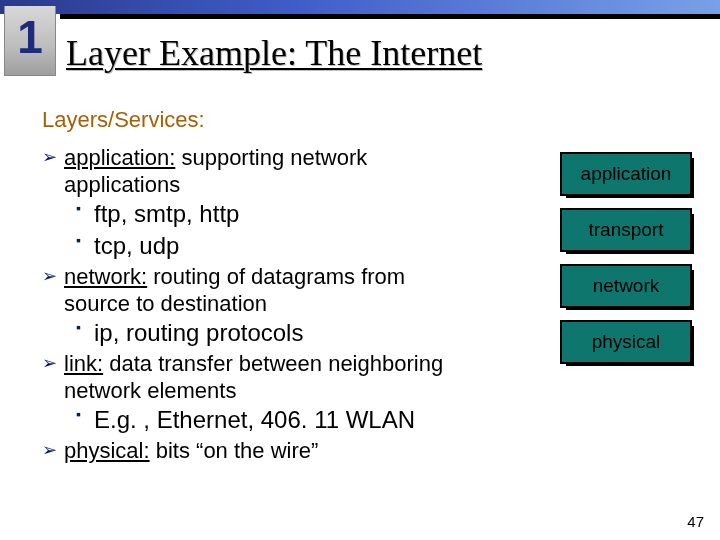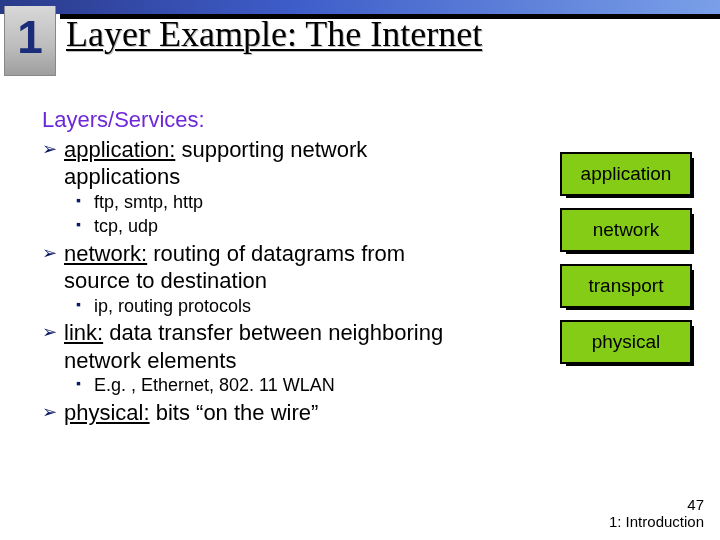--- a/index.html
+++ b/index.html
@@ -35,80 +35,80 @@
     border-bottom: 1px solid #888;
     color: #1a2c7a;
     font-size: 46px;
     font-weight: bold;
     text-align: center;
     line-height: 62px;
     z-index: 2;
   }
   .title {
     position: absolute;
-    left: 66px; top: 16px;
+    left: 66px; top: 35px;
     width: 630px;
     font-family: "Times New Roman", serif;
     font-size: 36px;
     line-height: 1.05;
     color: #000;
     text-shadow: 1px 1px 0 rgba(0,0,0,0.25);
     text-decoration: underline;
     text-decoration-thickness: 2px;
     text-underline-offset: 3px;
   }
   .content {
     position: absolute;
     left: 42px; top: 106px;
     width: 640px;
     font-size: 20px;
     line-height: 1.25;
   }
   .heading {
     font-family: Arial, sans-serif;
     font-size: 22px;
-    color: #6d28d9;
-    margin-bottom: 2px;
+    color: #a16207;
+    margin-bottom: 10px;
   }
   .l1 {
     margin: 2px 0 0 0;
     padding-left: 22px;
     position: relative;
     font-size: 22px;
   }
   .l1::before {
     content: "➢";
     position: absolute;
     left: 0; top: 2px;
     color: #0a1a66;
     font-size: 18px;
   }
   .l2 {
     margin: 0 0 2px 34px;
     padding-left: 18px;
     position: relative;
-    font-size: 18px;
+    font-size: 24px;
   }
   .l2::before {
     content: "▪";
     position: absolute;
     left: 0; top: 1px;
     color: #0a1a66;
     font-size: 14px;
   }
   .term { text-decoration: underline; }
   .stack {
     position: absolute;
     right: 28px; top: 152px;
     width: 132px;
   }
   .stack-box {
     position: relative;
     border: 2px solid #000;
-    background: #84cc16;
+    background: #0f766e;
     height: 44px;
     display: flex;
     align-items: center;
     justify-content: center;
     font-size: 19px;
     margin-bottom: 12px;
   }
   .stack-box::before {
     content: "";
     position: absolute;
@@ -149,30 +149,29 @@
   <div class="l2">tcp, udp</div>
 
   <div class="l1" style="width:390px;">
     <span class="term">network:</span><span> routing of datagrams from source to destination</span>
   </div>
   <div class="l2">ip, routing protocols</div>
 
   <div class="l1" style="width:410px;">
     <span class="term">link:</span><span> data transfer between neighboring network elements</span>
   </div>
-  <div class="l2">E.g. , Ethernet, 802. 11 WLAN</div>
+  <div class="l2">E.g. , Ethernet, 406. 11 WLAN</div>
 
   <div class="l1" style="width:410px;">
     <span class="term">physical:</span><span> bits “on the wire”</span>
   </div>
 </div>
 
 <div class="stack">
   <div class="stack-box">application</div>
+  <div class="stack-box">transport</div>
   <div class="stack-box">network</div>
-  <div class="stack-box">transport</div>
   <div class="stack-box">physical</div>
 </div>
 
 <div class="footer">
   <span>47</span><br>
-  <span>1: Introduction</span>
 </div>
 
 </body></html>

